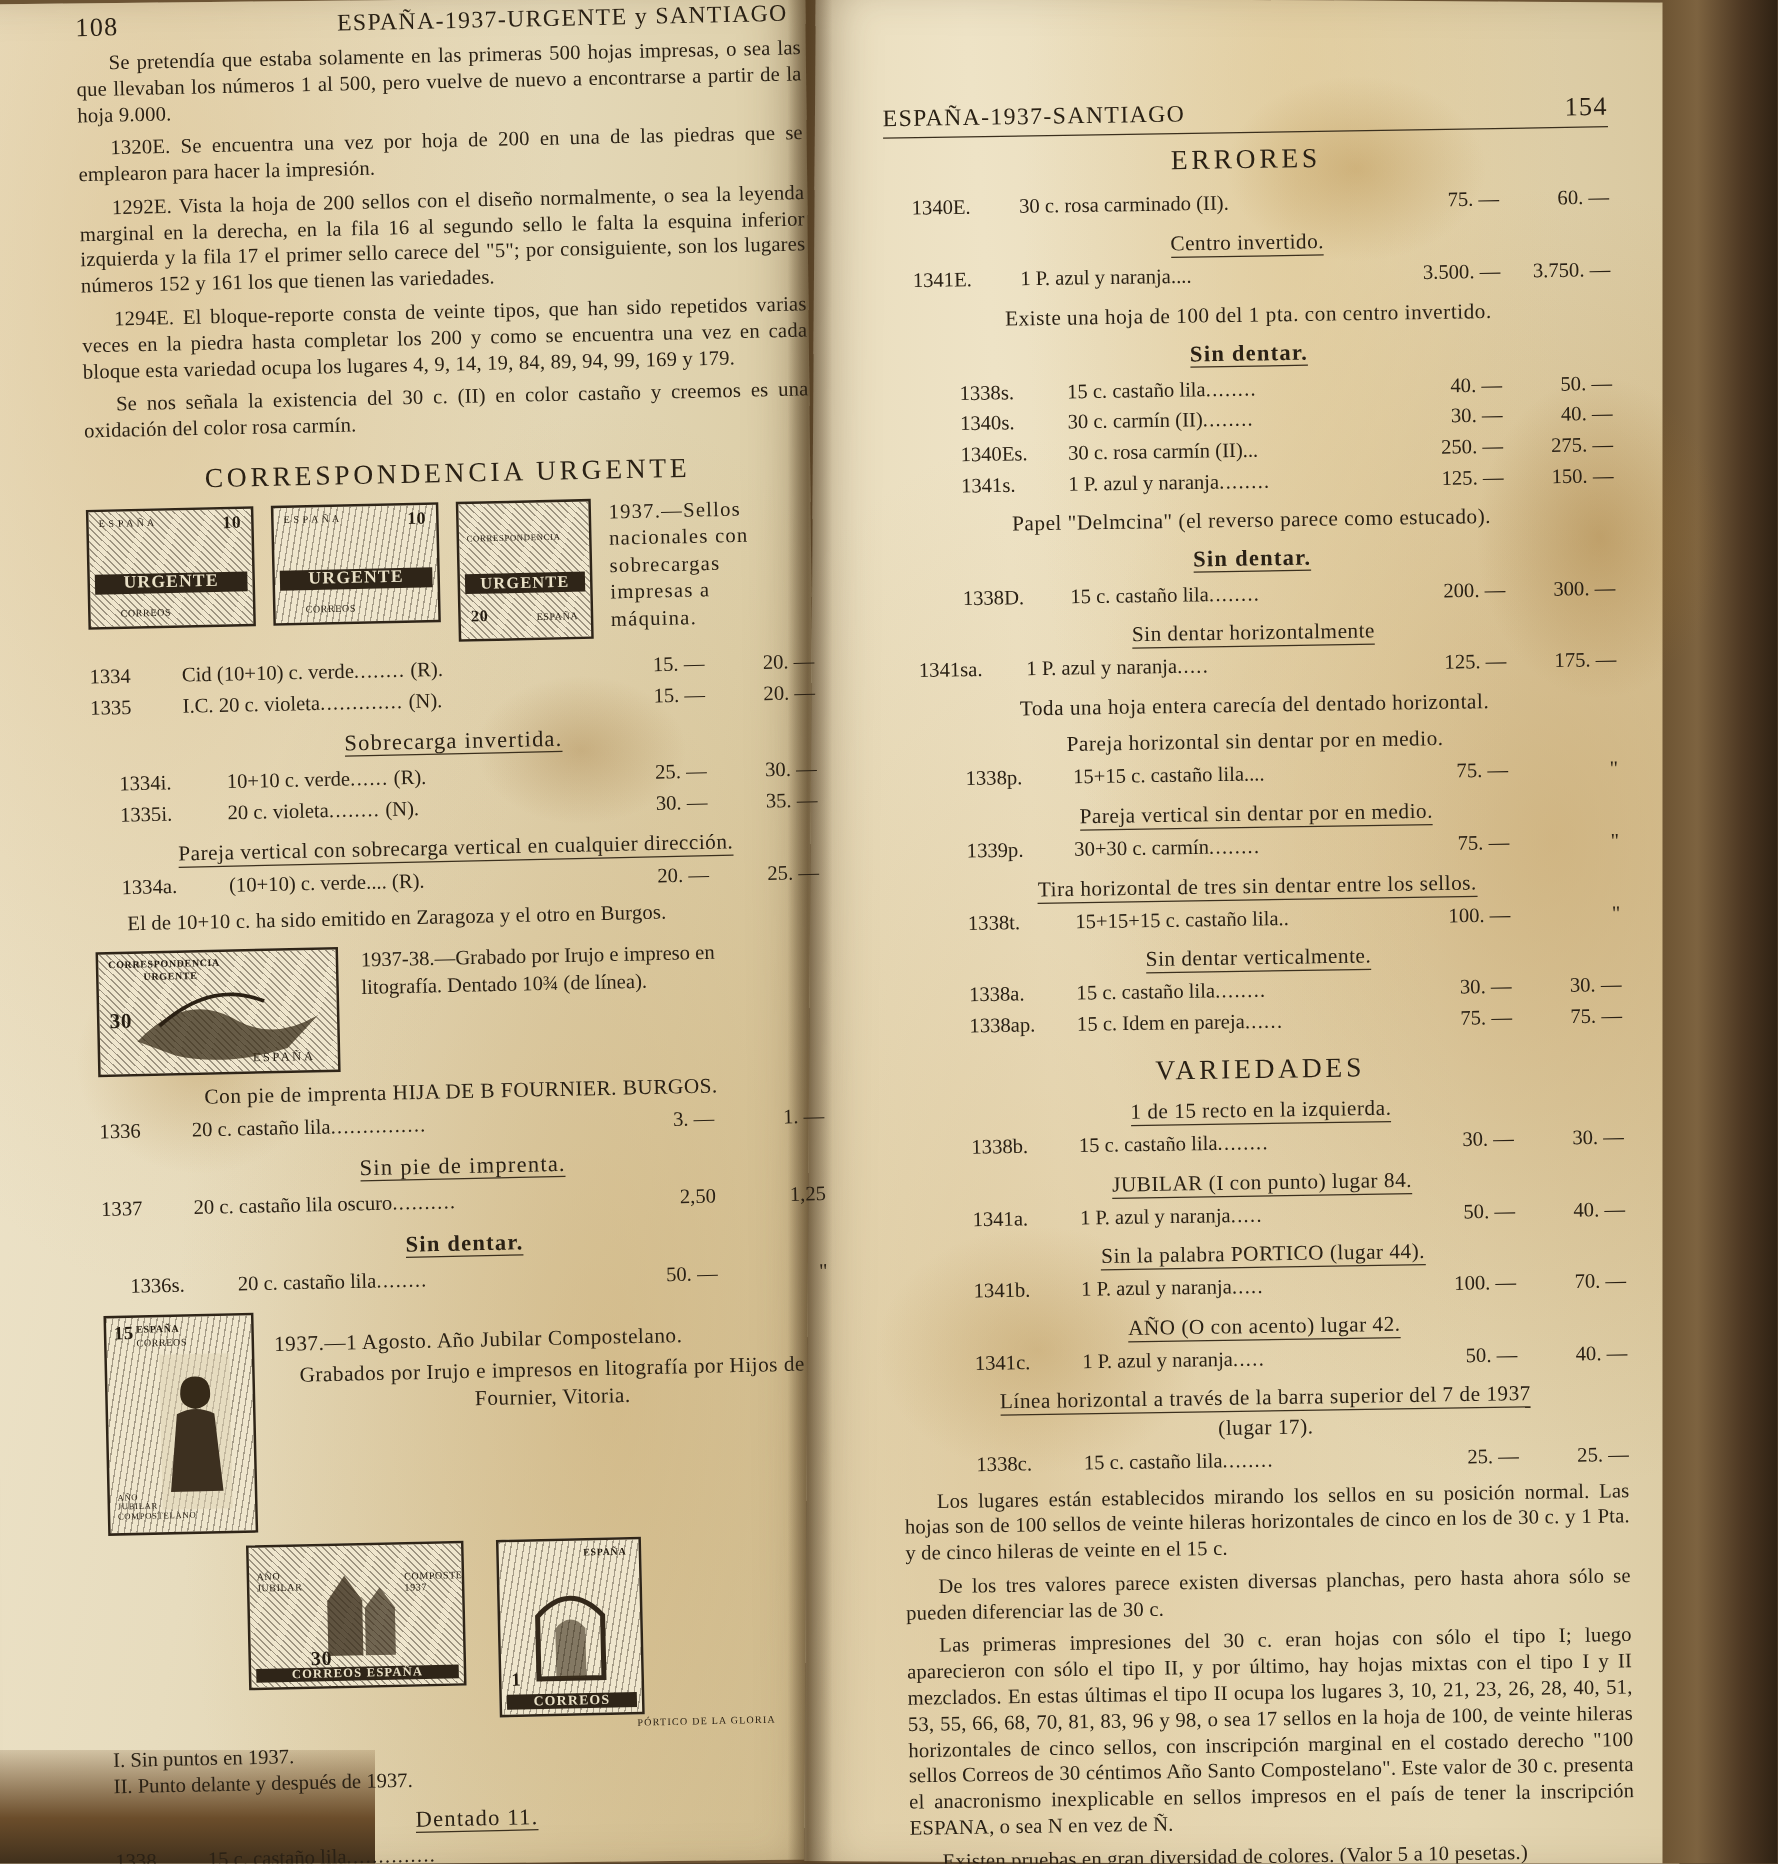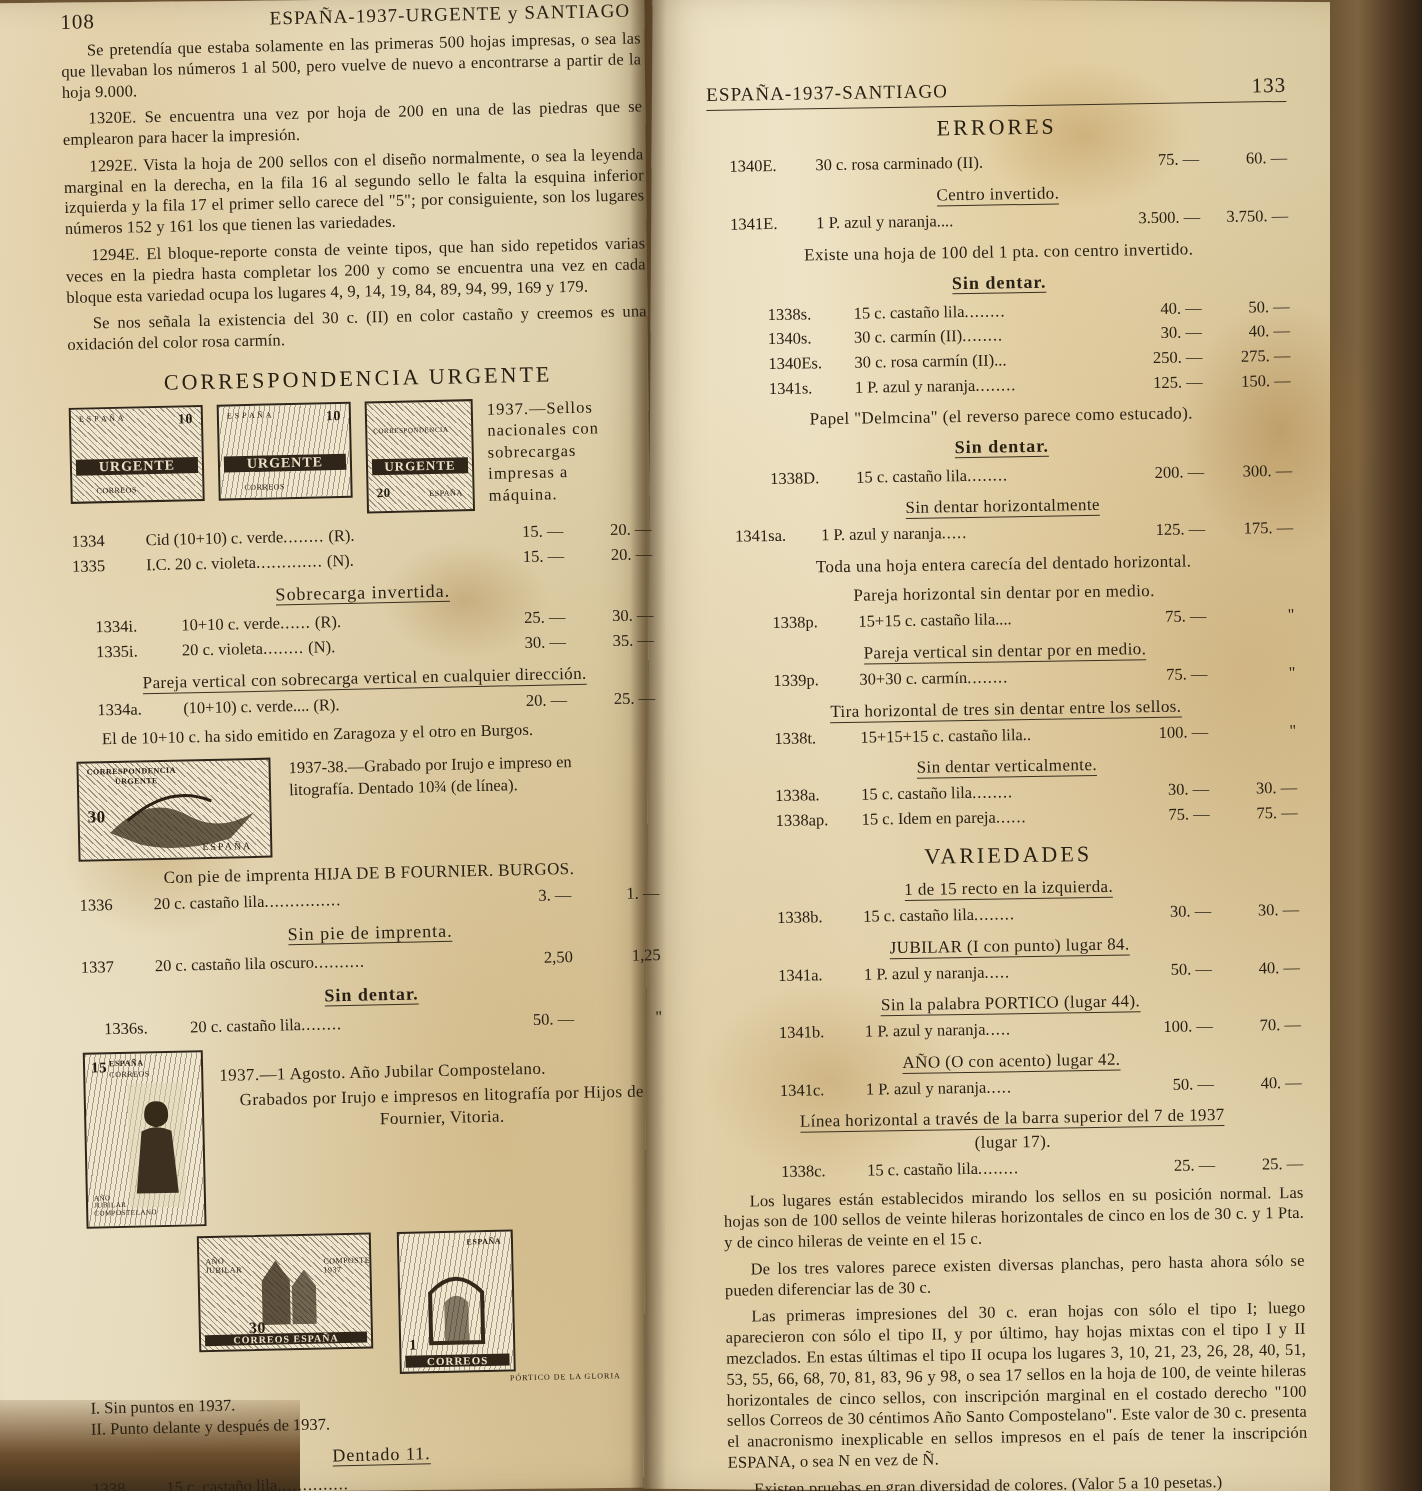--- a/index.html
+++ b/index.html
@@ -383,21 +383,21 @@
 
       <div style="height:124px;"></div>
     </div>
 
   </div>
 
   <div class="col right-col">
 
     <div class="hdr-row">
       <div class="running-head">ESPAÑA-1937-SANTIAGO</div>
-      <div class="folio">133</div>
+      <div class="folio">154</div>
     </div>
     <div class="rule"></div>
 
     <div class="section-title" style="margin-top:8px;">ERRORES</div>
 
     <div class="indent-sm">
       <div class="line">
         <span class="num w2">1340E.</span>
         <span class="desc">30 c. rosa carminado (II).</span>
         <span class="p1">75. —</span>

